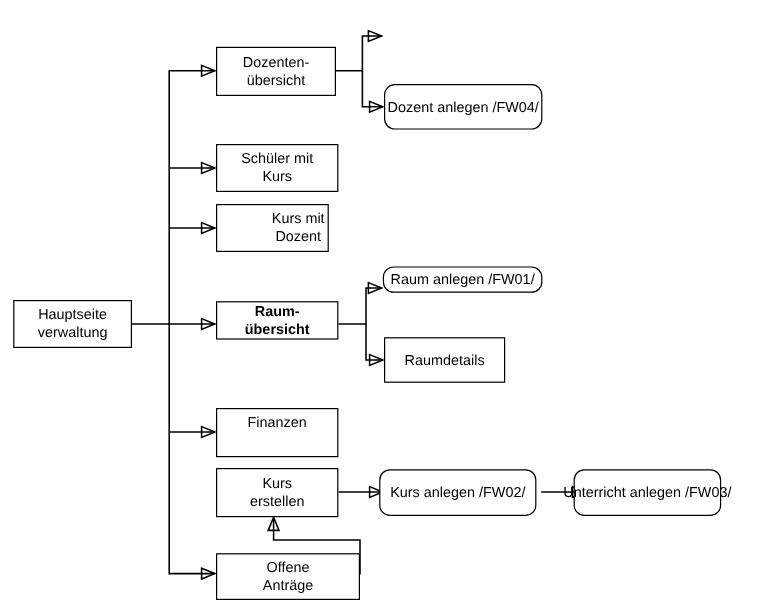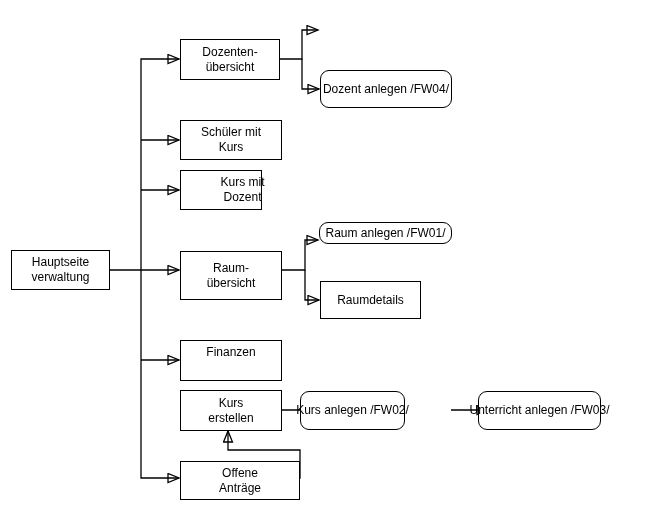--- a/index.html
+++ b/index.html
@@ -64,26 +64,26 @@
   <div class="node" style="left:180px;top:39px;width:100px;height:41px;">
     <span class="line">Dozenten-</span>
     <span class="line">übersicht</span>
   </div>
 
   <div class="node" style="left:180px;top:120px;width:102px;height:40px;">
     <span class="line">Schüler mit</span>
     <span class="line">Kurs</span>
   </div>
 
-  <div class="node" style="left:180px;top:170px;width:82px;height:40px;padding-left:43px;">
+  <div class="node" style="left:180px;top:170px;width:94px;height:40px;padding-left:43px;">
     <span class="line">Kurs mit</span>
     <span class="line">Dozent</span>
   </div>
 
-  <div class="node" style="left:180px;top:251px;width:102px;height:49px;">
+  <div class="node" style="left:180px;top:251px;width:102px;height:32px;font-weight:bold;">
     <span class="line">Raum-</span>
     <span class="line">übersicht</span>
   </div>
 
   <div class="node align-top" style="left:180px;top:340px;width:102px;height:41px;">
     <span class="line">Finanzen</span>
   </div>
 
   <div class="node" style="left:180px;top:390px;width:102px;height:41px;">
     <span class="line">Kurs</span>
@@ -101,21 +101,21 @@
   </div>
 
   <div class="node rounded" style="left:319px;top:222px;width:133px;height:22px;">
     <span class="line">Raum anlegen /FW01/</span>
   </div>
 
   <div class="node" style="left:320px;top:281px;width:101px;height:38px;">
     <span class="line">Raumdetails</span>
   </div>
 
-  <div class="node rounded" style="left:300px;top:391px;width:105px;height:39px;">
+  <div class="node rounded" style="left:316px;top:391px;width:131px;height:39px;">
     <span class="line">Kurs anlegen /FW02/</span>
   </div>
 
   <div class="node rounded" style="left:478px;top:391px;width:123px;height:39px;">
     <span class="line">Unterricht anlegen /FW03/</span>
   </div>
 
 </div>
 
 </body></html>

